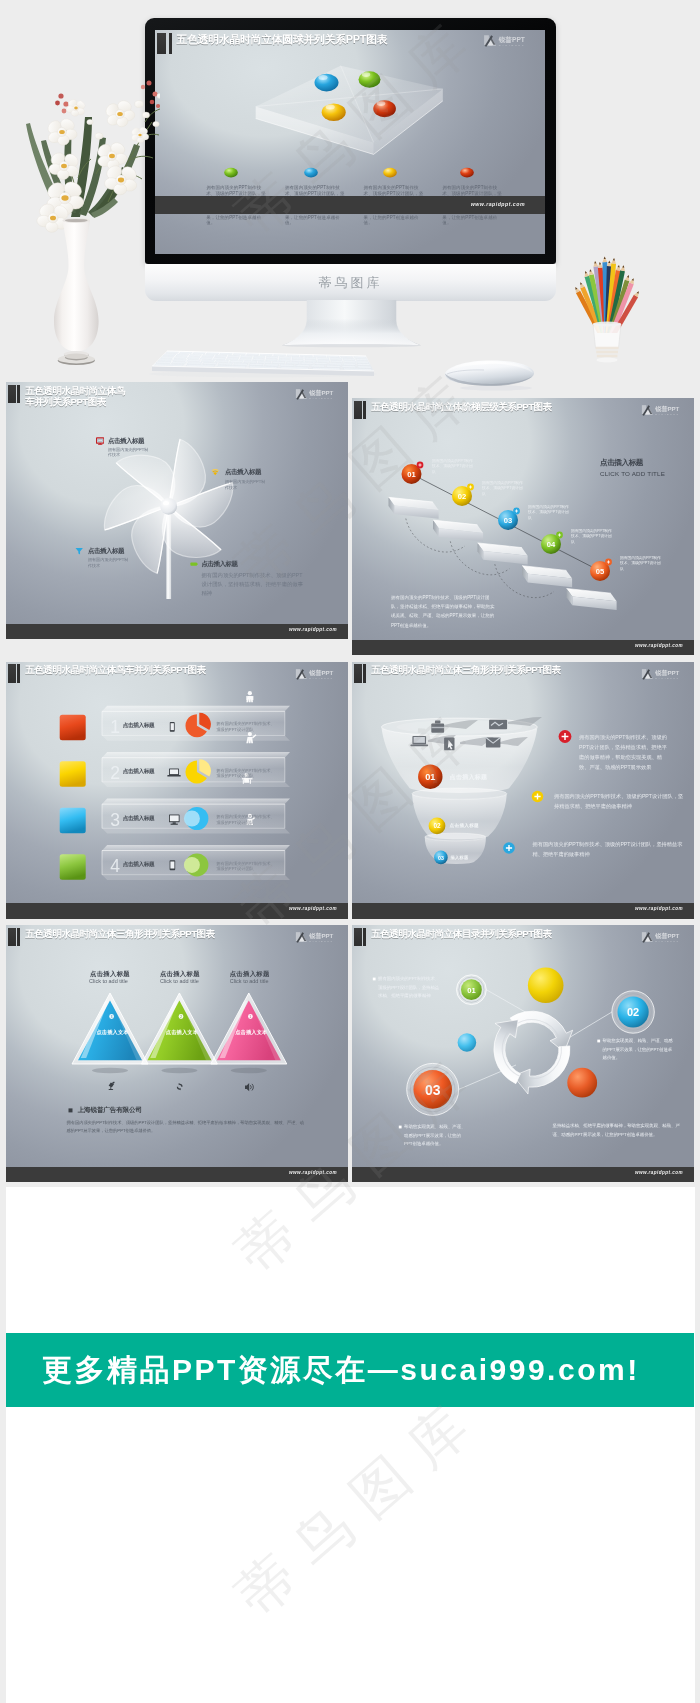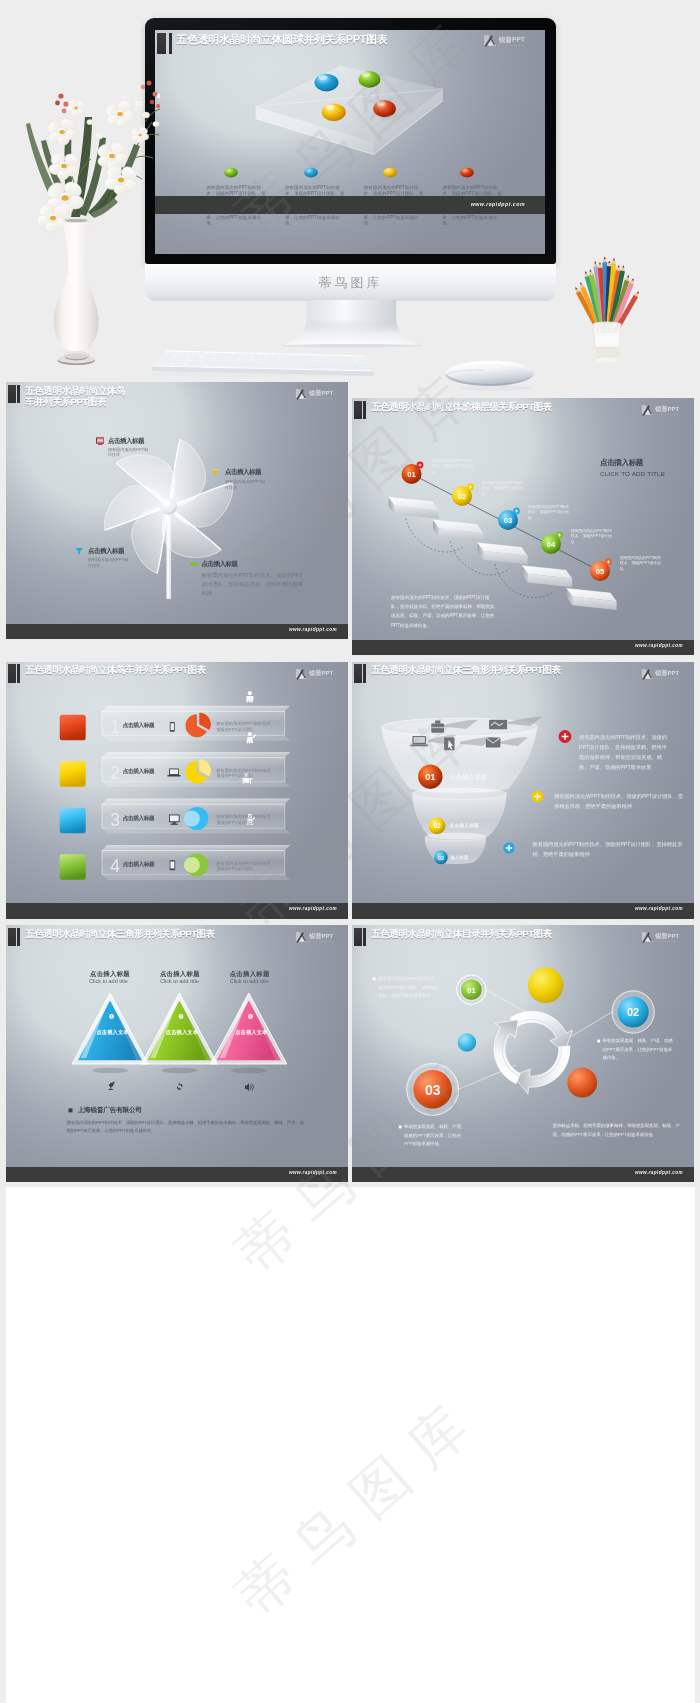--- a/index.html
+++ b/index.html
@@ -1300,20 +1300,23 @@
   <div class="s6tx" style="left:26px;top:50px;width:65px">拥有国内顶尖的PPT制作技术、顶级的PPT设计团队，坚持精益求精、拒绝平庸的做事精神</div>
   <div class="s6tx" style="left:250.5px;top:112px;width:73px">帮助您实现美观、精致、严谨、动感的PPT展示效果，让您的PPT创造卓越价值。</div>
   <div class="s6tx" style="left:52px;top:198px;width:63px">帮助您实现美观、精致、严谨、动感的PPT展示效果，让您的PPT创造卓越价值。</div>
   <div class="s6pa">坚持精益求精、拒绝平庸的做事精神，帮助您实现美观、精致、严谨、动感的PPT展示效果，让您的PPT创造卓越价值。</div>
   <div class="foot">
     <span>www.rapidppt.com</span>
   </div>
 </div>
 
 <div class="whitearea"></div>
+<div class="band band1">
+  <div class="band-t1">更多精品PPT资源尽在—sucai999.com!</div>
+</div>
 
 <div class="wmlayer">
   <div class="wm" style="left:226.9px;top:202.2px">蒂鸟图库</div>
   <div class="wm" style="left:226.9px;top:554.2px">蒂鸟图库</div>
   <div class="wm" style="left:226.9px;top:895.2px">蒂鸟图库</div>
   <div class="wm" style="left:226.9px;top:1240.2px">蒂鸟图库</div>
   <div class="wm" style="left:226.9px;top:1583.2px">蒂鸟图库</div>
 </div>
 
 </div>

